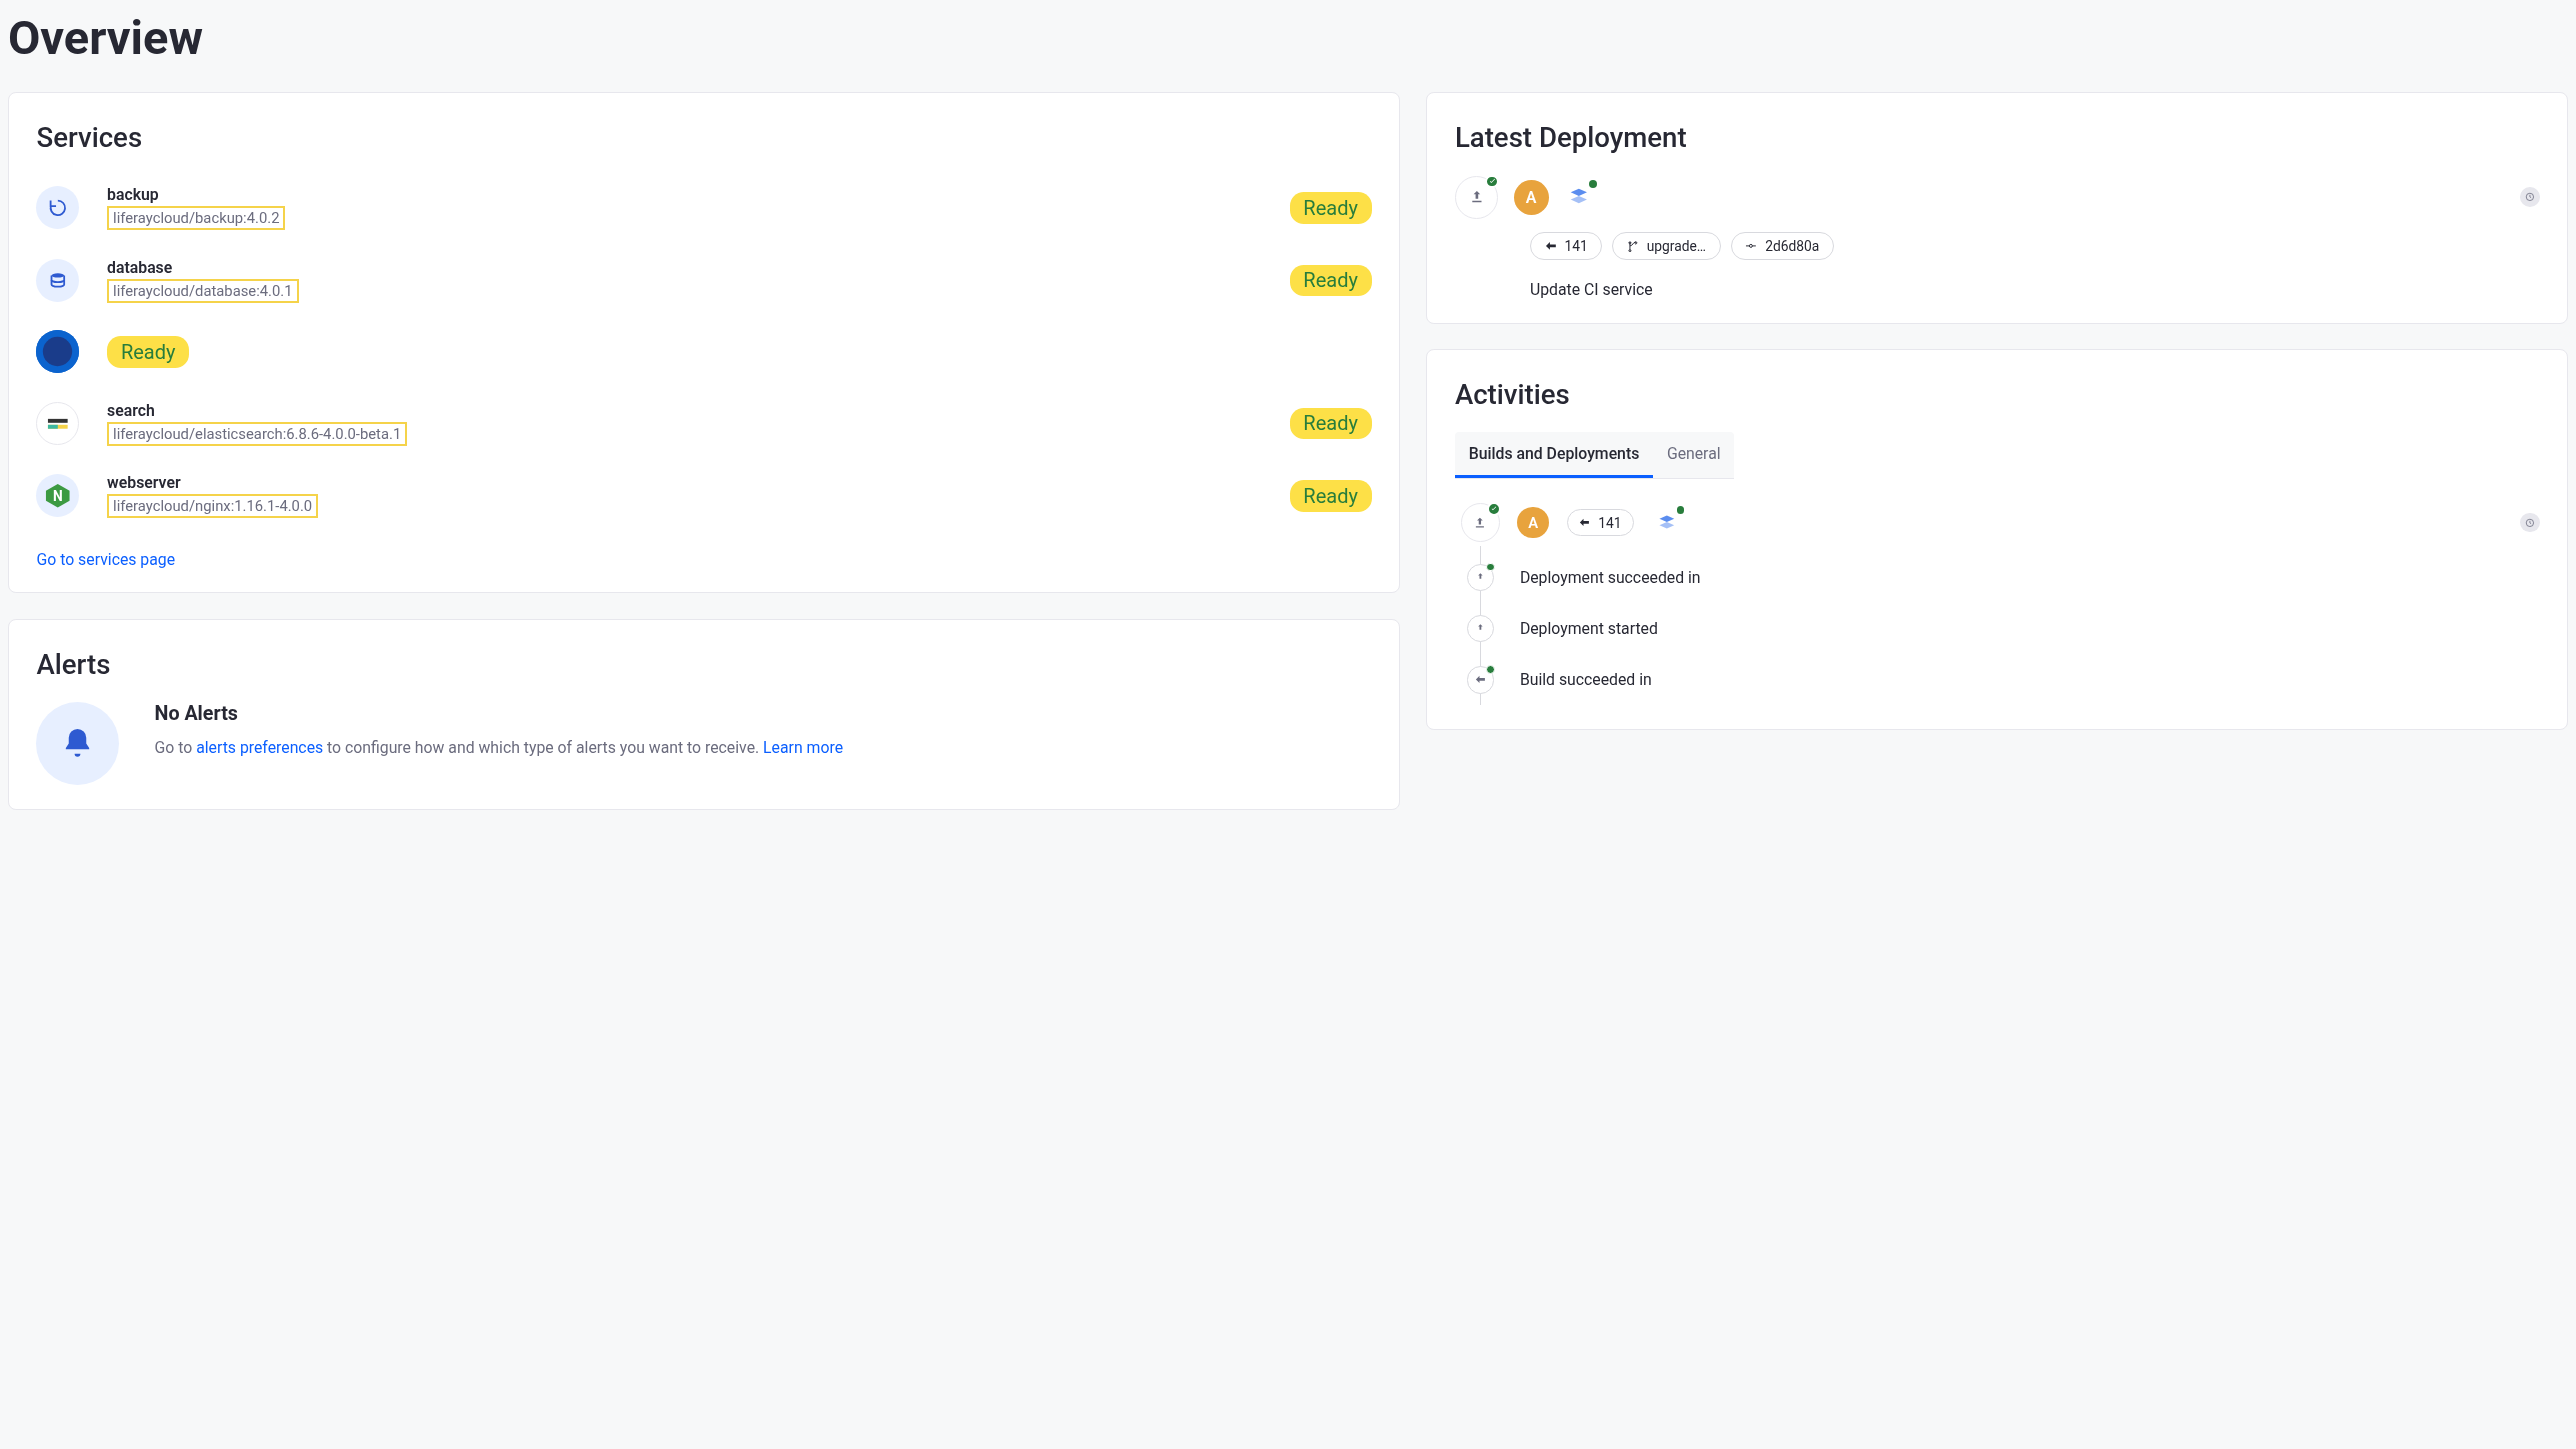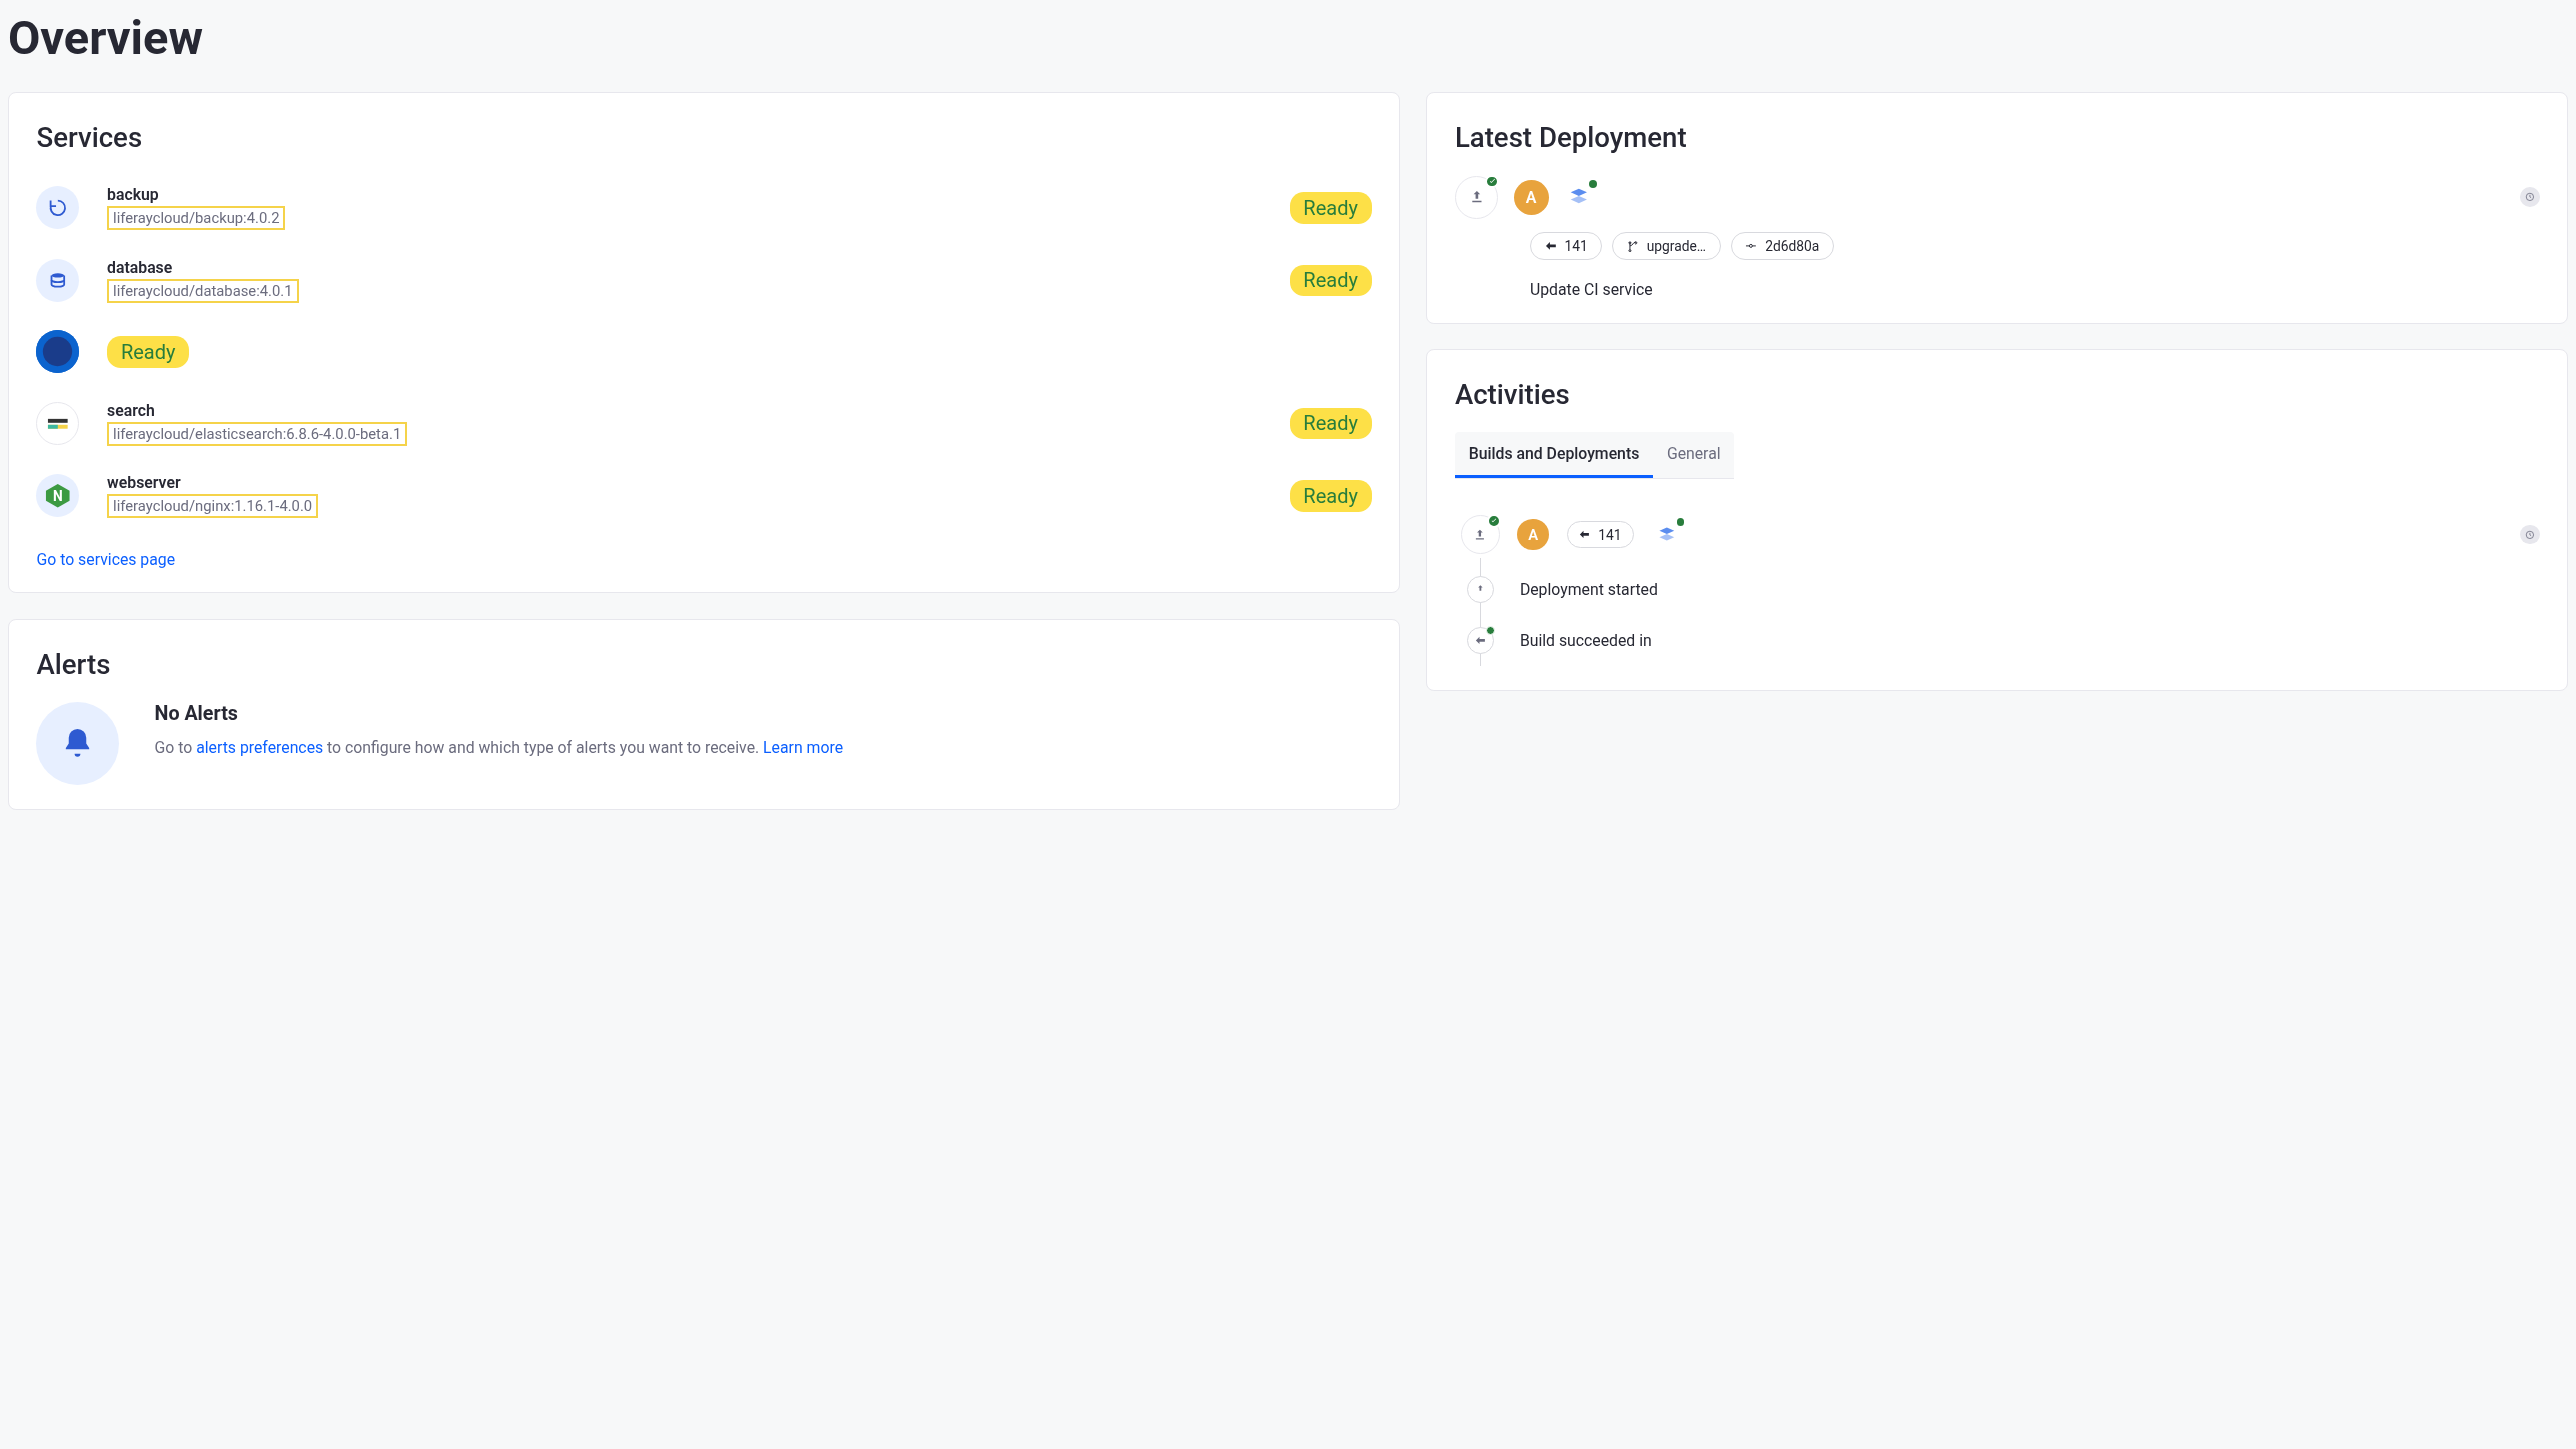--- a/index.html
+++ b/index.html
@@ -129,21 +129,21 @@
 .time-dot {
   width:19.7px;height:19.7px;border-radius:50%;
   background:#e7e7ed;display:flex;align-items:center;justify-content:center;
   flex-shrink:0;
 }
 .time-dot svg{width:9.8px;height:9.8px;}
 .deploy-header-line { display:flex; align-items:center; gap: 15.8px; width:100%;}
 .deploy-header-line .spacer{ flex:1; }
 .deploy-body { display:flex;flex-direction:column; margin-left: 75px; }
 .tabs {
-  display:flex; gap:0; border-bottom:1px solid #e7e7ed; margin-bottom:36px;
+  display:flex; gap:0; border-bottom:1px solid #e7e7ed; margin-bottom:24px;
   background:#f7f8f9; border-radius:3.9px 3.9px 0 0; width:fit-content;
 }
 .tab {
   padding: 11.8px 13.8px; font-size:15.8px; color:#6b6c7e; cursor:pointer;
 }
 .tab.active {
   color:#272833; font-weight:500; border-bottom: 3px solid #0b5fff;
 }
 .timeline { position:relative; margin-left:5.9px; }
 .timeline-line {
@@ -369,26 +369,35 @@
           </div>
           <span class="spacer"></span>
           <span class="time-dot">
             <svg viewBox="0 0 24 24">
                 <circle cx="12" cy="12" r="9" fill="none" stroke="#6b6c7e" stroke-width="2"></circle>
                 <path d="M12 7v5l3 2" fill="none" stroke="#6b6c7e" stroke-width="2"></path>
               </svg>
           </span>
         </div>
 
-
         <div class="tl-row">
           <div class="tl-circle sm">
             <svg width="10.8" height="10.8" viewBox="0 0 24 24">
                 <path fill="#6b6c7e" d="M12 3l5 5h-3v7h-4V8H7l5-5z"></path>
               </svg>
+            <span class="sm-dot"></span>
+          </div>
+          <span class="tl-text">Deployment succeeded in</span>
+        </div>
+
+        <div class="tl-row">
+          <div class="tl-circle sm">
+            <svg width="10.8" height="10.8" viewBox="0 0 24 24">
+                <path fill="#6b6c7e" d="M12 3l5 5h-3v7h-4V8H7l5-5z"></path>
+              </svg>
           </div>
           <span class="tl-text">Deployment started</span>
         </div>
 
         <div class="tl-row">
           <div class="tl-circle sm">
             <svg width="10.8" height="10.8" viewBox="0 0 24 24">
                 <path fill="#6b6c7e" d="M2 12l8-8v5h12v6H10v5z"></path>
               </svg>
             <span class="sm-dot"></span>

